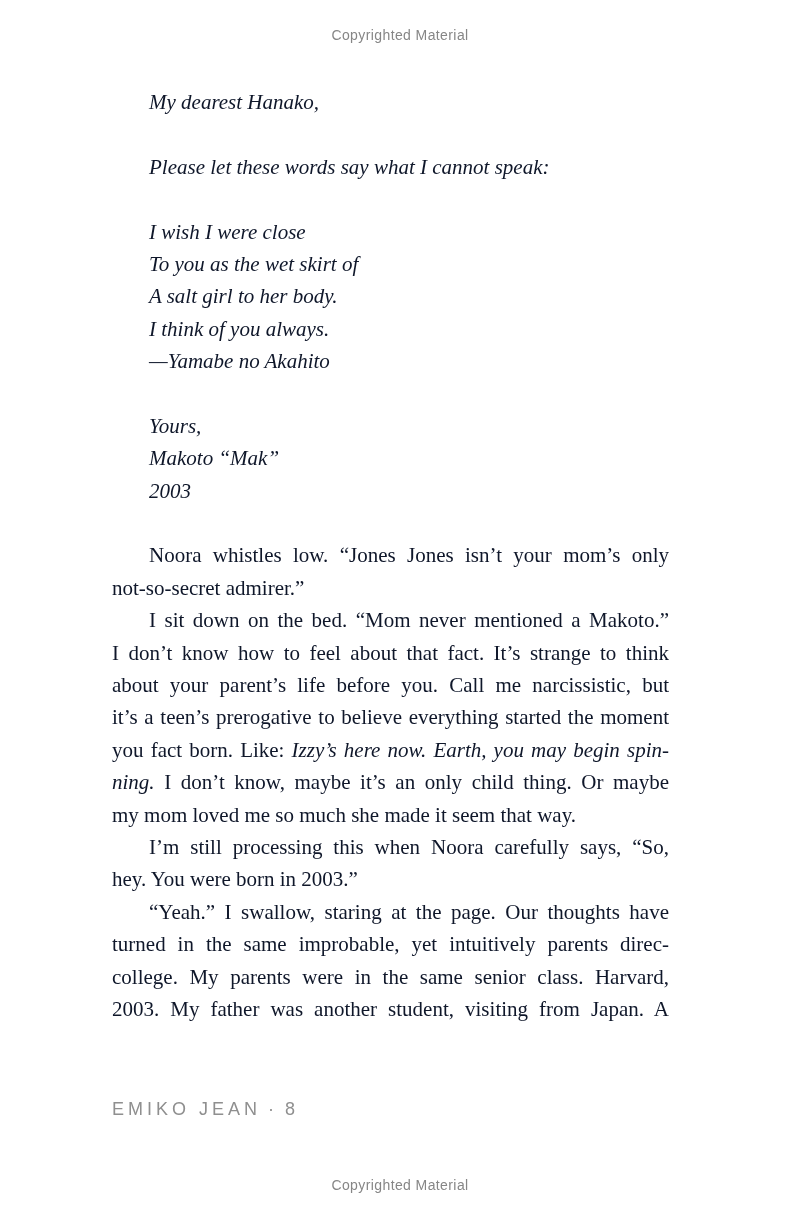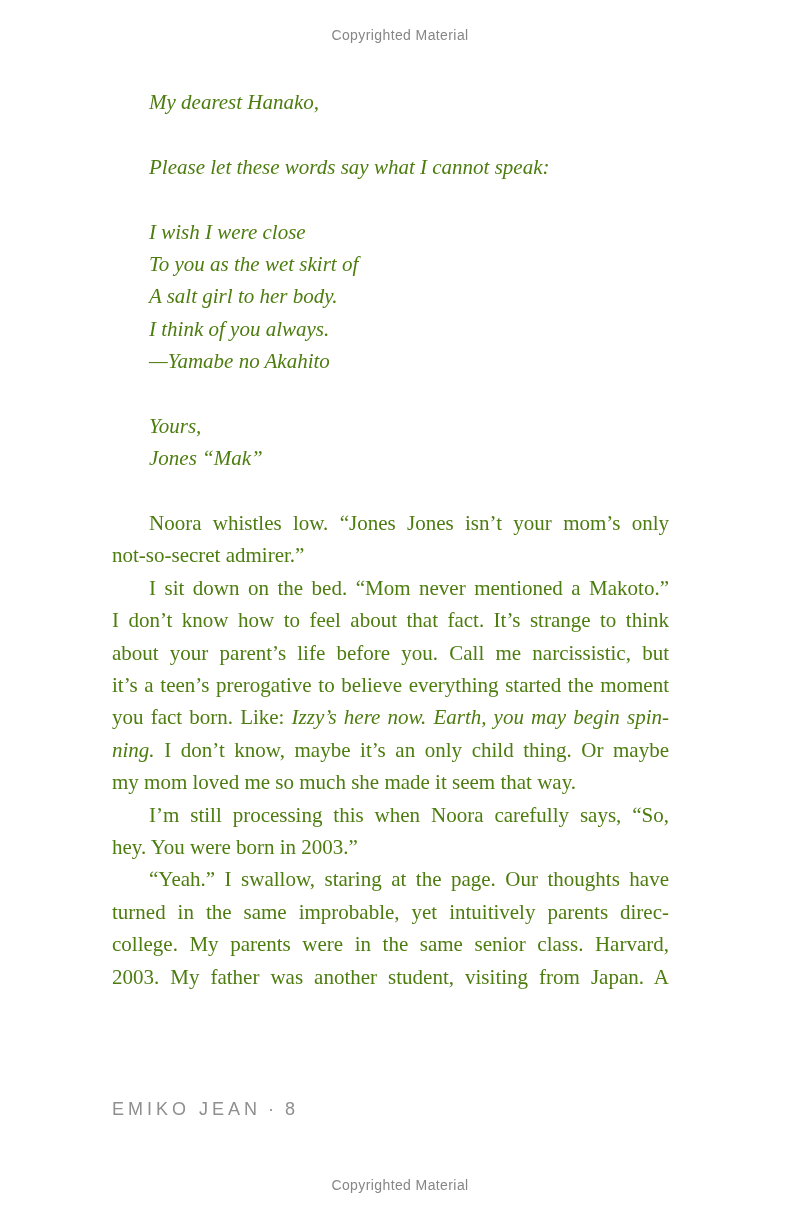--- a/index.html
+++ b/index.html
@@ -28,21 +28,21 @@
   }
   .notice.top { top: 27px; }
   .notice.bottom { top: 1177px; }
 
   .content {
     position: absolute;
     left: 112px;
     top: 86px;
     width: 557px;
     font-size: 21px;
-    color: #4d7c0f;
+    color: #0f172a;
   }
 
   
   .letter {
     margin-left: 37px;
     font-style: italic;
   }
   .letter-para { margin: 0 0 32.4px 0; }
   .lline {
     line-height: 32.4px;
@@ -102,21 +102,22 @@
         </div>
         <div class="letter-para">
           <div class="lline">I wish I were close</div>
           <div class="lline">To you as the wet skirt of</div>
           <div class="lline">A salt girl to her body.</div>
           <div class="lline">I think of you always.</div>
           <div class="lline">—Yamabe no Akahito</div>
         </div>
         <div class="letter-para">
           <div class="lline">Yours,</div>
-          <div class="lline">Jones “Mak”</div>
+          <div class="lline">Makoto “Mak”</div>
+          <div class="lline">2003</div>
         </div>
       </div>
     <div class="prose">
         <div class="prose-para">
           <div class="pline just ind"><span class="seg">Noora whistles low. “Jones Jones isn’t your mom’s only</span></div>
           <div class="pline"><span class="seg">not-so-secret admirer.”</span></div>
         </div>
         <div class="prose-para">
           <div class="pline just ind"><span class="seg">I sit down on the bed. “Mom never mentioned a Makoto.”</span></div>
           <div class="pline just"><span class="seg">I don’t know how to feel about that fact. It’s strange to think</span></div>

